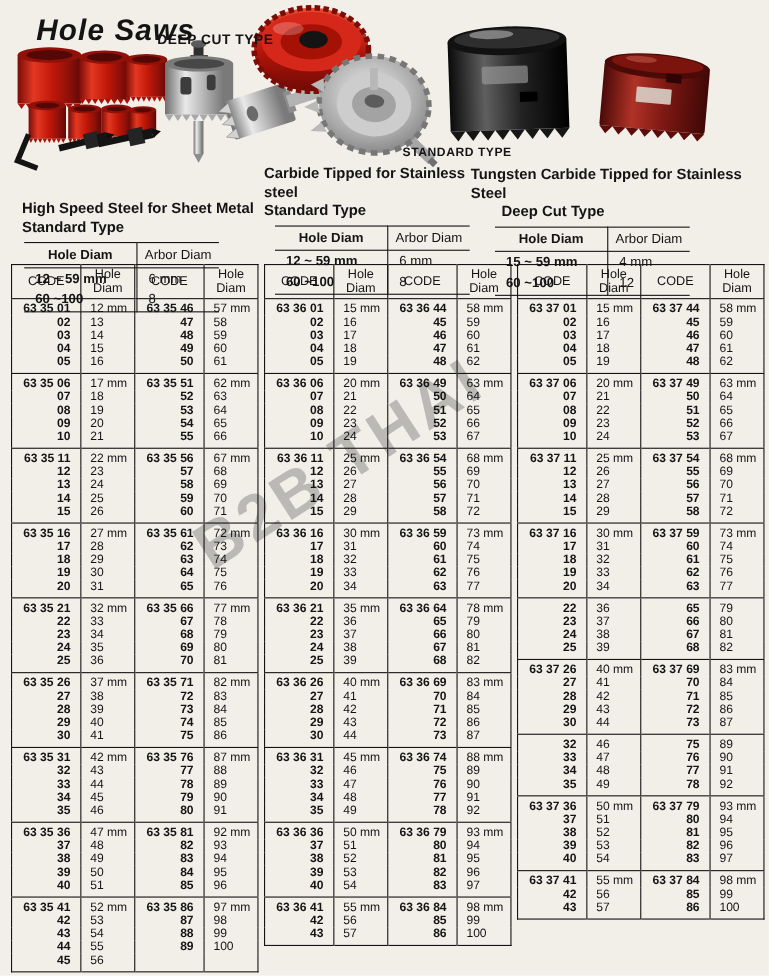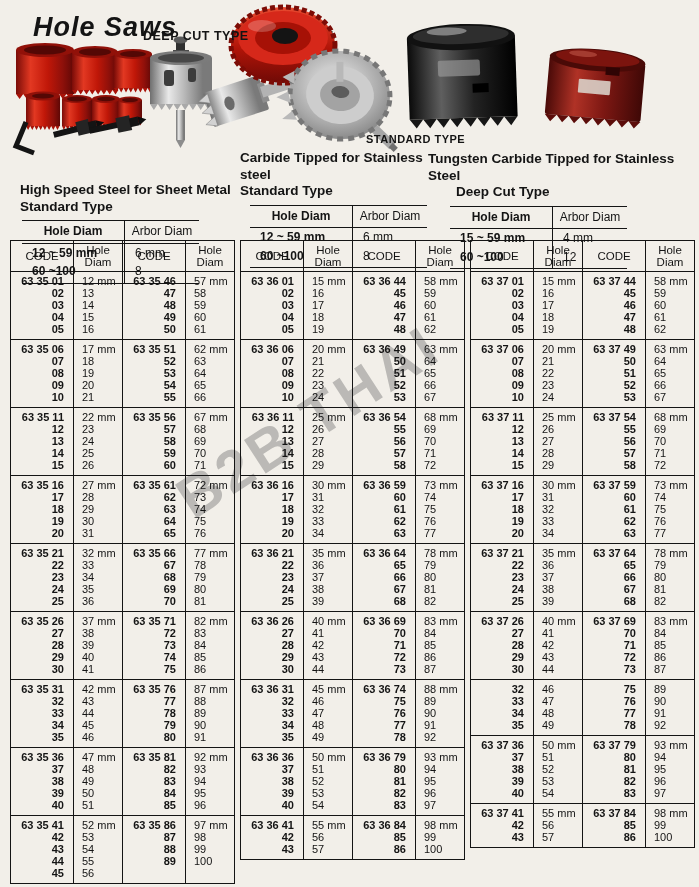--- a/index.html
+++ b/index.html
@@ -1039,26 +1039,20 @@
           </tr>
           <tr>
             <td class="cell-code">20</td>
             <td class="cell-diam">34</td>
             <td class="cell-code">63</td>
             <td class="cell-diam">77</td>
           </tr>
         </tbody>
         <tbody>
           <tr>
-            <td class="cell-code">63 37 21</td>
-            <td class="cell-diam">35 mm</td>
-            <td class="cell-code">63 37 64</td>
-            <td class="cell-diam">78 mm</td>
-          </tr>
-          <tr>
             <td class="cell-code">22</td>
             <td class="cell-diam">36</td>
             <td class="cell-code">65</td>
             <td class="cell-diam">79</td>
           </tr>
           <tr>
             <td class="cell-code">23</td>
             <td class="cell-diam">37</td>
             <td class="cell-code">66</td>
             <td class="cell-diam">80</td>

